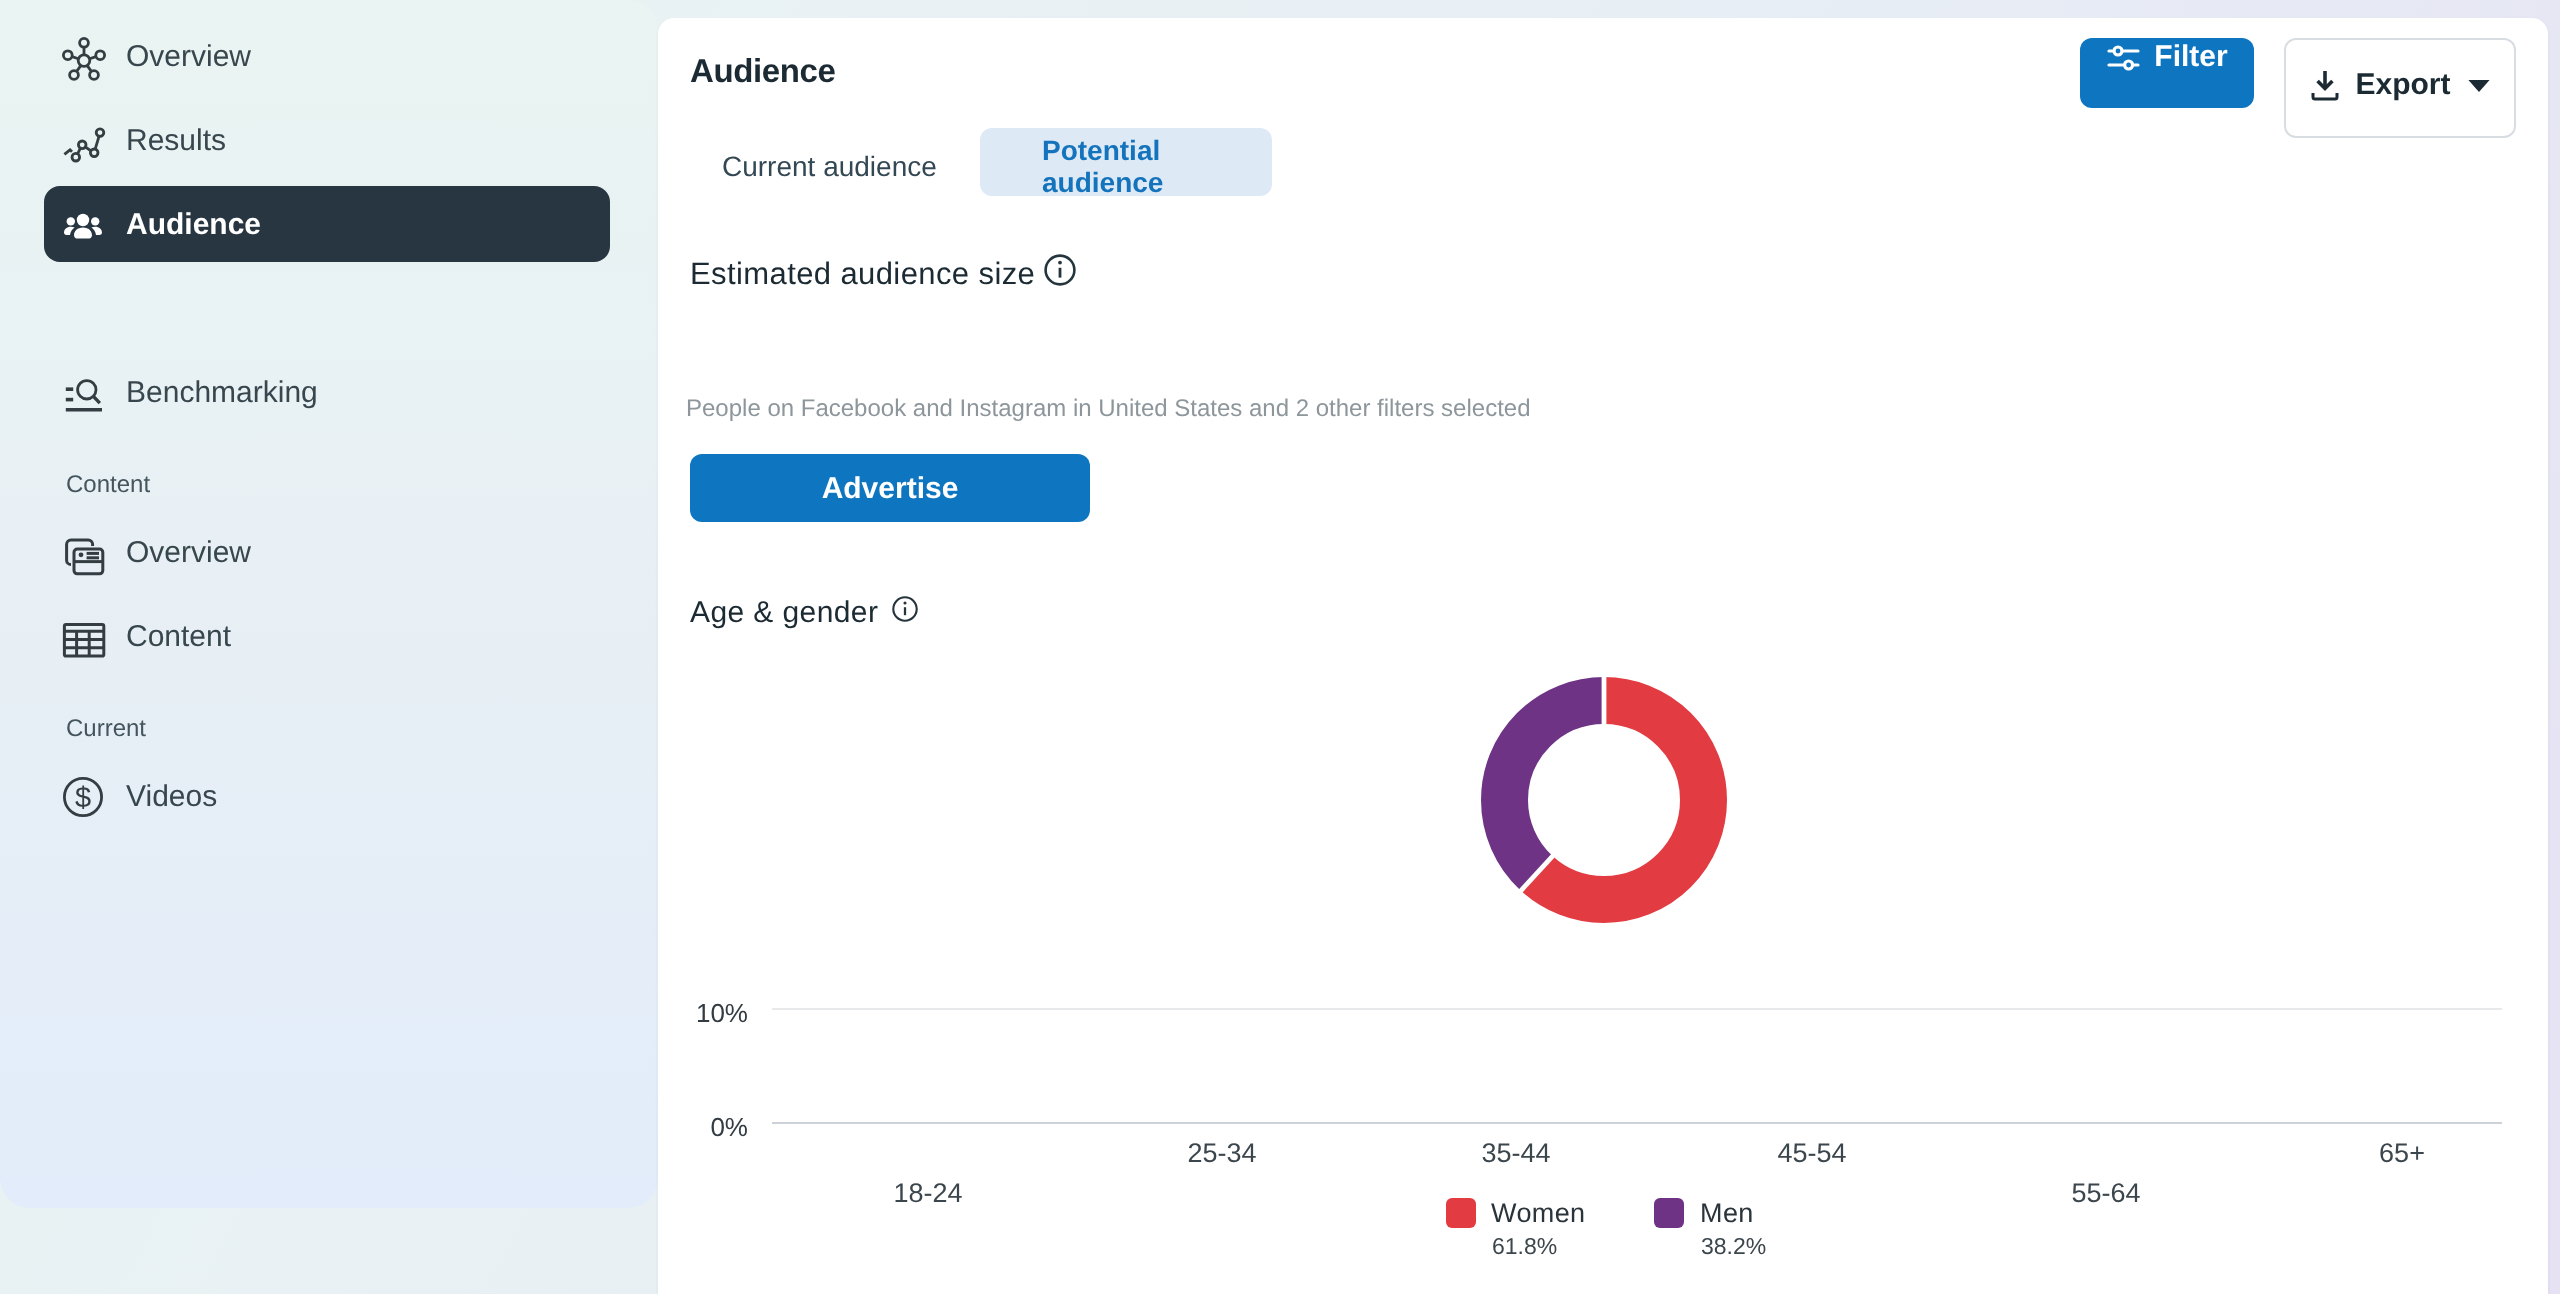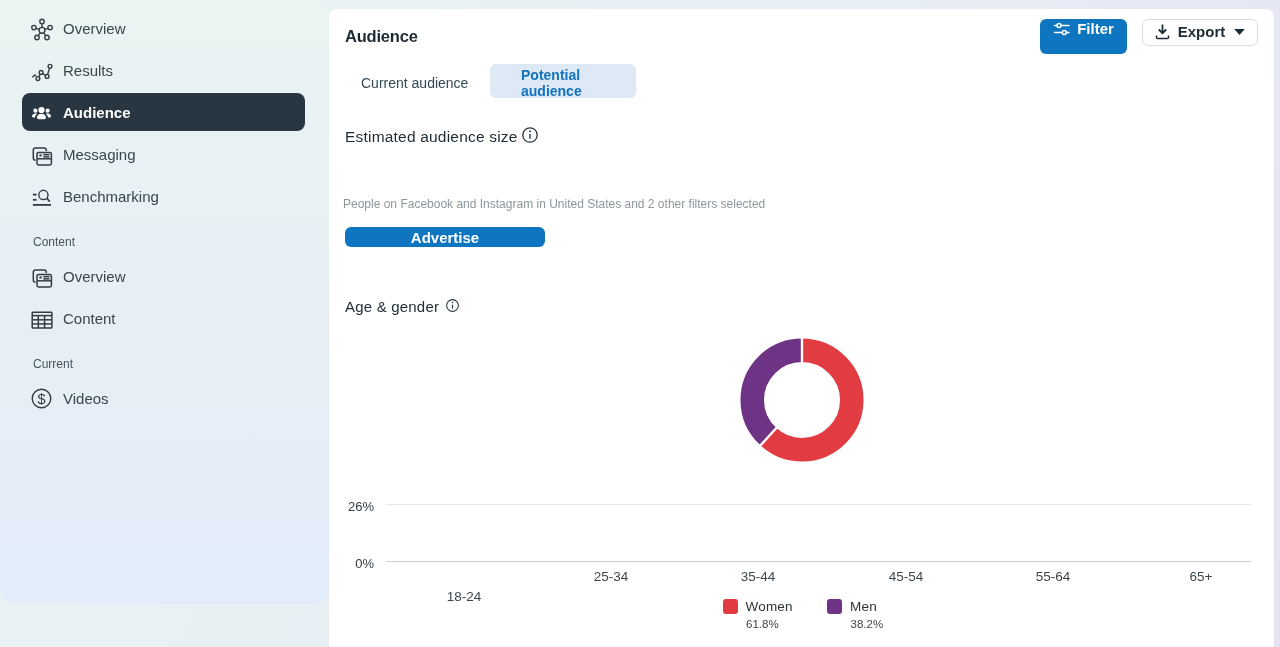--- a/index.html
+++ b/index.html
@@ -31,36 +31,36 @@
   box-shadow:0 1px 2px rgba(0,0,0,0.05);
 }
 .title { position:absolute; left:16px; top:18px; font-size:16.5px; letter-spacing:-0.2px; font-weight:bold; color:#1c2b33; }
 .btn-filter {
   position:absolute; left:711px; top:10px; width:87px; height:35px;
   background:#0e76c0; border-radius:6px; color:#fff;
   display:flex; align-items:center; justify-content:center;
   font-size:15px; font-weight:600; padding-bottom:16px;
 }
 .btn-export {
-  position:absolute; left:813px; top:10px; width:116px; height:27px;
+  position:absolute; left:813px; top:10px; width:116px; height:50px;
   background:#fff; border:1px solid #d8dde2; border-radius:6px;
   display:flex; align-items:center; justify-content:center;
   font-size:15px; font-weight:600; color:#1c2b33; padding-bottom:3px;
 }
 .tab1 { position:absolute; left:32px; top:57px; width:129px; height:33px;
   display:flex; align-items:center; font-size:14px; color:#344854; }
 .tab2 { position:absolute; left:161px; top:55px; width:146px; height:33.5px; padding-top:5px;
   background:#dde9f5; border-radius:6px;
   display:flex; align-items:center; justify-content:center;
   font-size:14px; font-weight:bold; color:#1373bd;padding-left:31px; }
 .est-label { position:absolute; left:16px; top:118px; font-size:15.5px; letter-spacing:0.2px; color:#1c2b33; display:flex; align-items:center; }
 .bignum { position:absolute; left:13px; top:147px; font-size:35px; color:#1d2b33; letter-spacing:0px; }
 .subt { position:absolute; left:14px; top:188px; font-size:12px; color:#8d969b; }
 .btn-adv {
-  position:absolute; left:16px; top:218px; width:200px; height:20px;
+  position:absolute; left:16px; top:218px; width:200px; height:34px;
   background:#0e76c0; border-radius:6px; color:#fff;
   display:flex; align-items:center; justify-content:center;
   font-size:15px; font-weight:bold;
 }
 .ag-label { position:absolute; left:16px; top:289px; font-size:15px; letter-spacing:0.2px; color:#1c2b33; display:flex; align-items:center; }
 .info { display:inline-block; margin-left:4px; }
 .info2 { display:inline-block; margin-left:7px; }
 .gline10 { position:absolute; left:57px; top:495px; width:865px; height:1px; background:#e7e9eb; }
 .gline0  { position:absolute; left:57px; top:552px; width:865px; height:1px; background:#ccd2d7; }
 .ylab { position:absolute; font-size:13px; color:#333c42; width:40px; text-align:right; }
@@ -96,29 +96,20 @@
         <line x1="16.6" y1="14.6" x2="18.5" y2="8.2"></line>
       </svg>Results</div>
   <div class="mi sel" style="top:93px;"><svg class="ic" viewBox="0 0 21 21" fill="#fff">
         <circle cx="10.5" cy="8" r="3.1"></circle>
         <path d="M10.5 11.8 c-2.8 0 -4.5 1.8 -4.5 3.8 c0 1 0.8 1.7 1.8 1.7 h5.4 c1 0 1.8 -0.7 1.8 -1.7 c0 -2 -1.7 -3.8 -4.5 -3.8 z"></path>
         <circle cx="4.4" cy="8.7" r="2.1"></circle>
         <path d="M4.4 11.4 c-2 0 -3.4 1.3 -3.4 2.9 c0 0.7 0.5 1.2 1.3 1.2 h1.7 c0.2 -1.7 1 -3 2.3 -3.8 c-0.5 -0.2 -1.2 -0.3 -1.9 -0.3 z"></path>
         <circle cx="16.6" cy="8.7" r="2.1"></circle>
         <path d="M16.6 11.4 c2 0 3.4 1.3 3.4 2.9 c0 0.7 -0.5 1.2 -1.3 1.2 h-1.7 c-0.2 -1.7 -1 -3 -2.3 -3.8 c0.5 -0.2 1.2 -0.3 1.9 -0.3 z"></path>
       </svg>Audience</div>
-  <div class="mi" style="top:135px;"><svg class="ic" viewBox="0 0 21 21" fill="none" stroke="#333d42" stroke-width="1.5">
-        <rect x="2.3" y="4" width="13" height="12.3" rx="2.2"></rect>
-        <rect x="6" y="8.5" width="14.4" height="12.4" rx="1.6" fill="#e9f0f5" stroke="#e9f0f5" stroke-width="3"></rect>
-        <rect x="6" y="8.5" width="14.4" height="12.4" rx="1.6" fill="none"></rect>
-        <line x1="6" y1="14.8" x2="20.4" y2="14.8"></line>
-        <circle cx="9.5" cy="11.4" r="1.2" fill="#333d42" stroke="none"></circle>
-        <line x1="12.3" y1="10.7" x2="18.5" y2="10.7"></line>
-        <line x1="12.3" y1="12.9" x2="18.5" y2="12.9"></line>
-      </svg>Messaging</div>
   <div class="mi" style="top:177px;"><svg class="ic" viewBox="0 0 21 21" fill="none" stroke="#333d42" stroke-width="1.4">
         <circle cx="12.4" cy="8.9" r="4.6"></circle>
         <line x1="15.7" y1="12.2" x2="18.9" y2="15.6" stroke-width="1.7"></line>
         <line x1="1.9" y1="8.6" x2="5.6" y2="8.6" stroke-width="1.8"></line>
         <line x1="1.9" y1="13.8" x2="5.6" y2="13.8" stroke-width="1.8"></line>
         <line x1="1.9" y1="18.9" x2="20" y2="18.9" stroke-width="1.8"></line>
       </svg>Benchmarking</div>
   <div class="slabel" style="top:235px;">Content</div>
   <div class="mi" style="top:257px;"><svg class="ic" viewBox="0 0 21 21" fill="none" stroke="#333d42" stroke-width="1.5">
         <rect x="2.3" y="4" width="13" height="12.3" rx="2.2"></rect>
@@ -185,27 +176,27 @@
       <circle r="49.75" fill="none" stroke="#6e3384" stroke-width="23.5" stroke-dasharray="119.4 193.2" stroke-dashoffset="-193.2" transform="rotate(-90)"></circle>
       <g stroke="#fff" stroke-width="2.4">
         <line x1="0" y1="-36" x2="0" y2="-64"></line>
         <line x1="0" y1="36" x2="0" y2="64" transform="rotate(42.5)"></line>
       </g>
     </g>
   </svg>
 
   <div class="gline10"></div>
   <div class="gline0"></div>
-  <div class="ylab" style="left:5px; top:490px;">26%</div>
+  <div class="ylab" style="left:5px; top:490px;">10%</div>
   <div class="ylab" style="left:5px; top:547px;">0%</div>
   <div class="xlab" style="left:95px;margin-top:20px;">18-24</div>
   <div class="xlab" style="left:242px;">25-34</div>
   <div class="xlab" style="left:389px;">35-44</div>
   <div class="xlab" style="left:537px;">45-54</div>
-  <div class="xlab" style="left:684px;">55-64</div>
+  <div class="xlab" style="left:684px;margin-top:20px;">55-64</div>
   <div class="xlab" style="left:832px;">65+</div>
   <div class="leg-sq" style="left:393.5px; background:#e23b41;"></div>
   <div class="leg-t" style="left:416.5px;">Women</div>
   <div class="leg-p" style="left:417px;">61.8%</div>
   <div class="leg-sq" style="left:497.5px; background:#6e3384;"></div>
   <div class="leg-t" style="left:521px;">Men</div>
   <div class="leg-p" style="left:521.5px;">38.2%</div>
 </div>
 
 </body></html>

